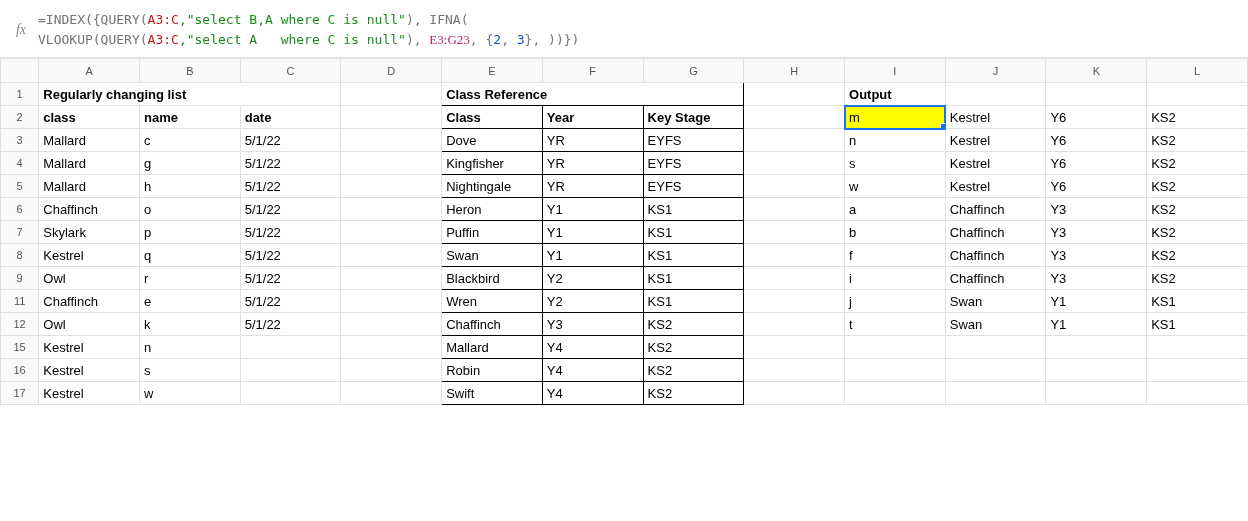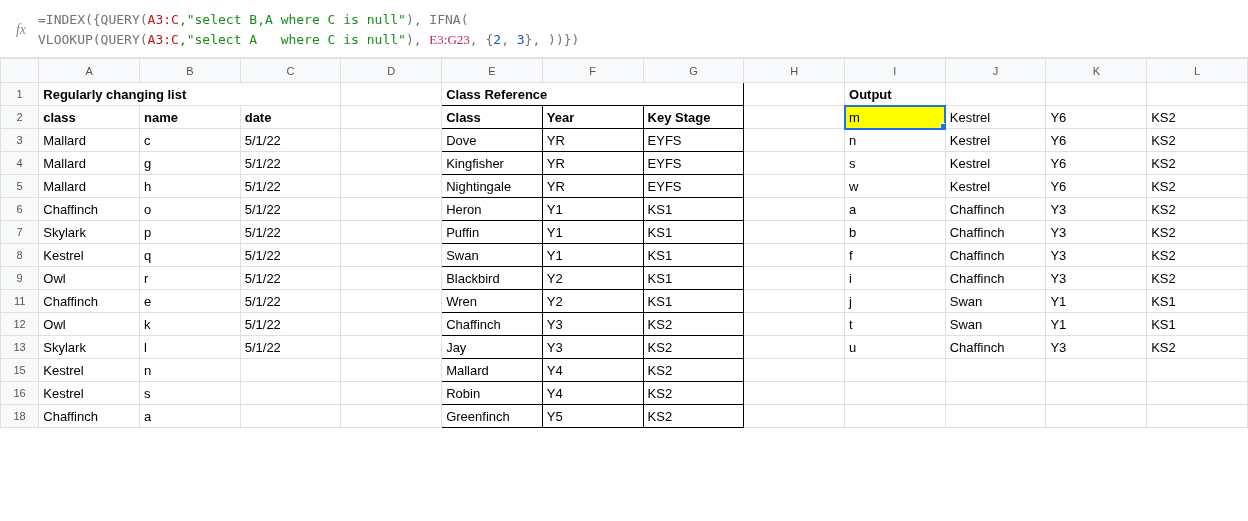--- a/index.html
+++ b/index.html
@@ -311,35 +311,20 @@
           <td class="thick-l inner-r inner-b">Chaffinch</td>
           <td class="inner-r inner-b">Y3</td>
           <td class="thick-r inner-b">KS2</td>
           <td></td>
           <td>t</td>
           <td>Swan</td>
           <td>Y1</td>
           <td>KS1</td>
         </tr>
         <tr>
-          <td class="rowhdr">13</td>
-          <td class="center">Skylark</td>
-          <td class="center">l</td>
-          <td class="center">5/1/22</td>
-          <td></td>
-          <td class="thick-l inner-r inner-b">Jay</td>
-          <td class="inner-r inner-b">Y3</td>
-          <td class="thick-r inner-b">KS2</td>
-          <td></td>
-          <td>u</td>
-          <td>Chaffinch</td>
-          <td>Y3</td>
-          <td>KS2</td>
-        </tr>
-        <tr>
           <td class="rowhdr">15</td>
           <td class="center">Kestrel</td>
           <td class="center">n</td>
           <td class="center"></td>
           <td></td>
           <td class="thick-l inner-r inner-b">Mallard</td>
           <td class="inner-r inner-b">Y4</td>
           <td class="thick-r inner-b">KS2</td>
           <td></td>
           <td></td>
@@ -356,27 +341,27 @@
           <td class="thick-l inner-r inner-b">Robin</td>
           <td class="inner-r inner-b">Y4</td>
           <td class="thick-r inner-b">KS2</td>
           <td></td>
           <td></td>
           <td></td>
           <td></td>
           <td></td>
         </tr>
         <tr>
-          <td class="rowhdr">18</td>
-          <td class="center">Chaffinch</td>
-          <td class="center">a</td>
+          <td class="rowhdr">17</td>
+          <td class="center">Kestrel</td>
+          <td class="center">w</td>
           <td class="center"></td>
           <td></td>
-          <td class="thick-l inner-r inner-b">Greenfinch</td>
-          <td class="inner-r inner-b">Y5</td>
+          <td class="thick-l inner-r inner-b">Swift</td>
+          <td class="inner-r inner-b">Y4</td>
           <td class="thick-r inner-b">KS2</td>
           <td></td>
           <td></td>
           <td></td>
           <td></td>
           <td></td>
         </tr>
       </tbody>
 </table>
 </div>

